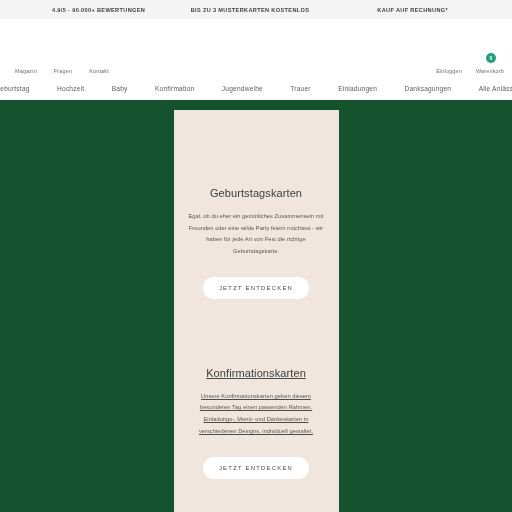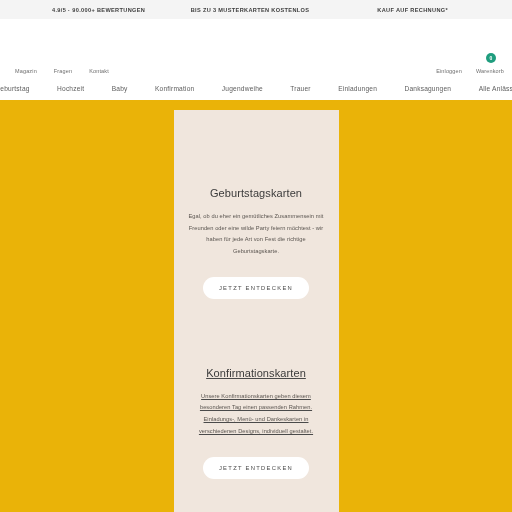--- a/index.html
+++ b/index.html
@@ -125,21 +125,21 @@
     letter-spacing: 0.2px;
     white-space: nowrap;
     cursor: pointer;
     padding: 2px 1px;
   }
   .nav-item:first-child { margin-left: -8px; }
   .nav-item:last-child  { margin-right: -8px; }
 
   
   .page-body {
-    background: #eab308;
+    background: #14532d;
     height: 412px;
     padding-top: 10px;
     display: flex;
     justify-content: center;
   }
 
   .content-col {
     width: 165px;
     background: #f0e6dd;
     padding: 0;

